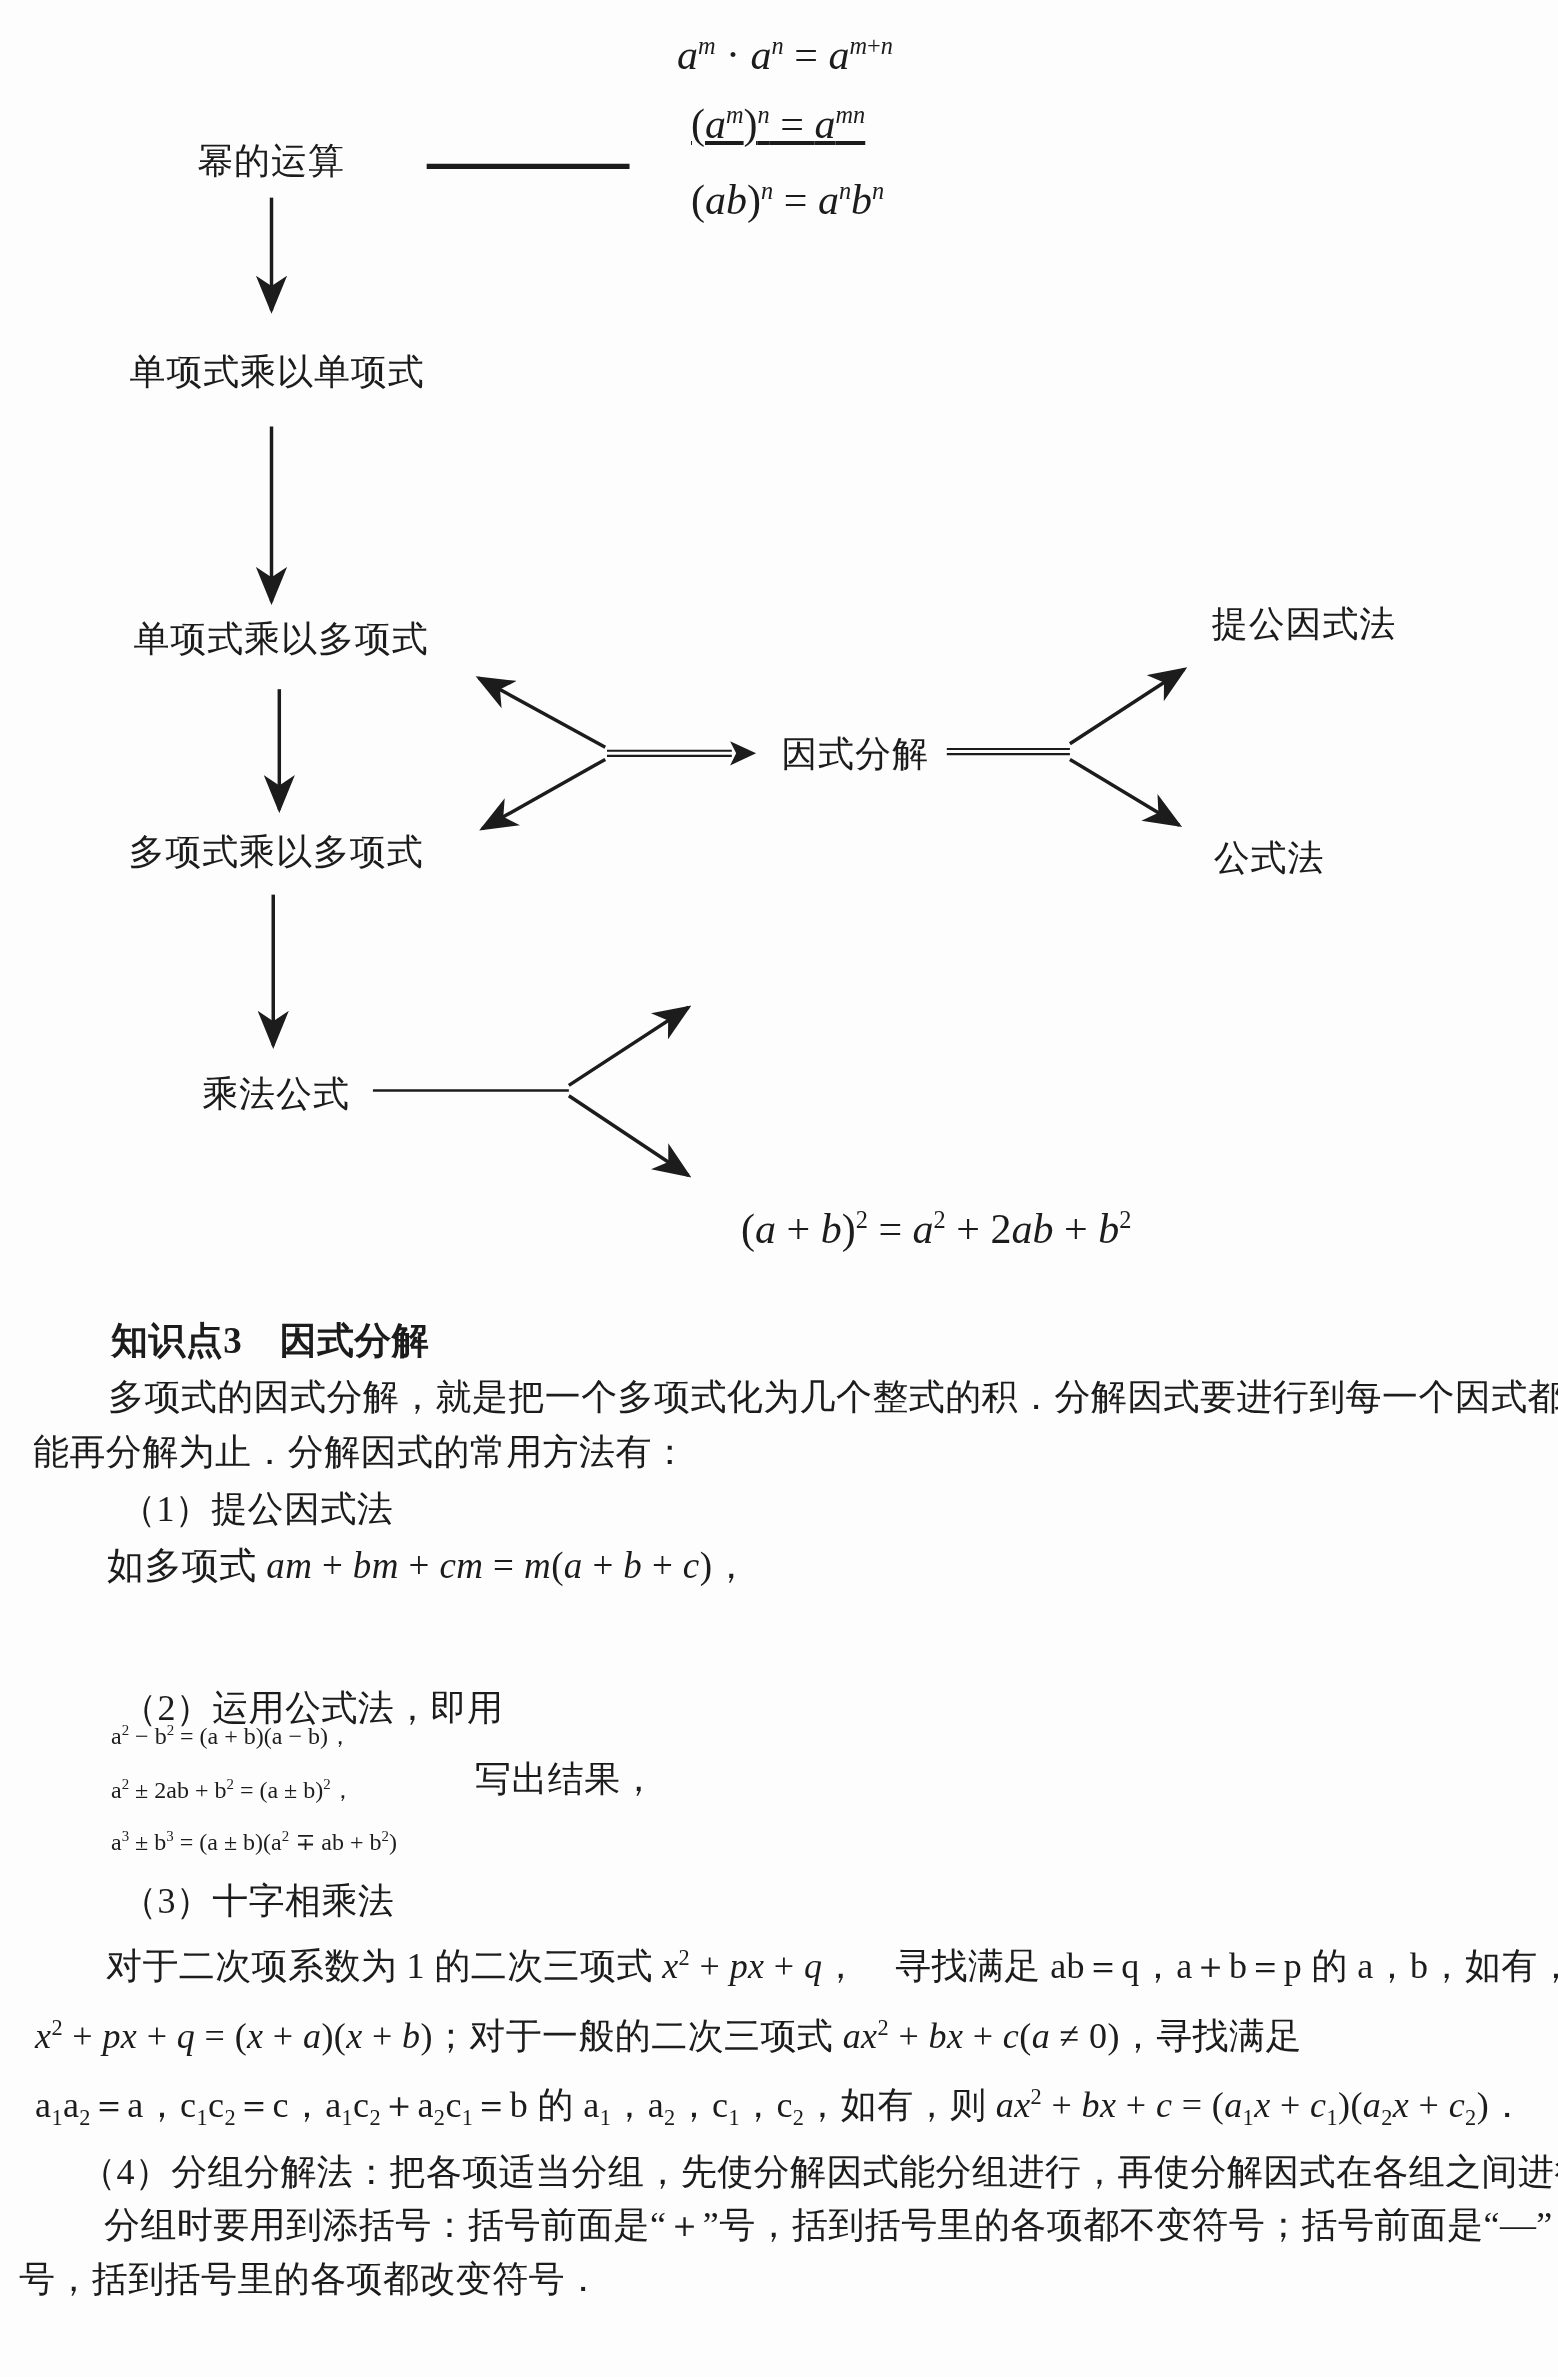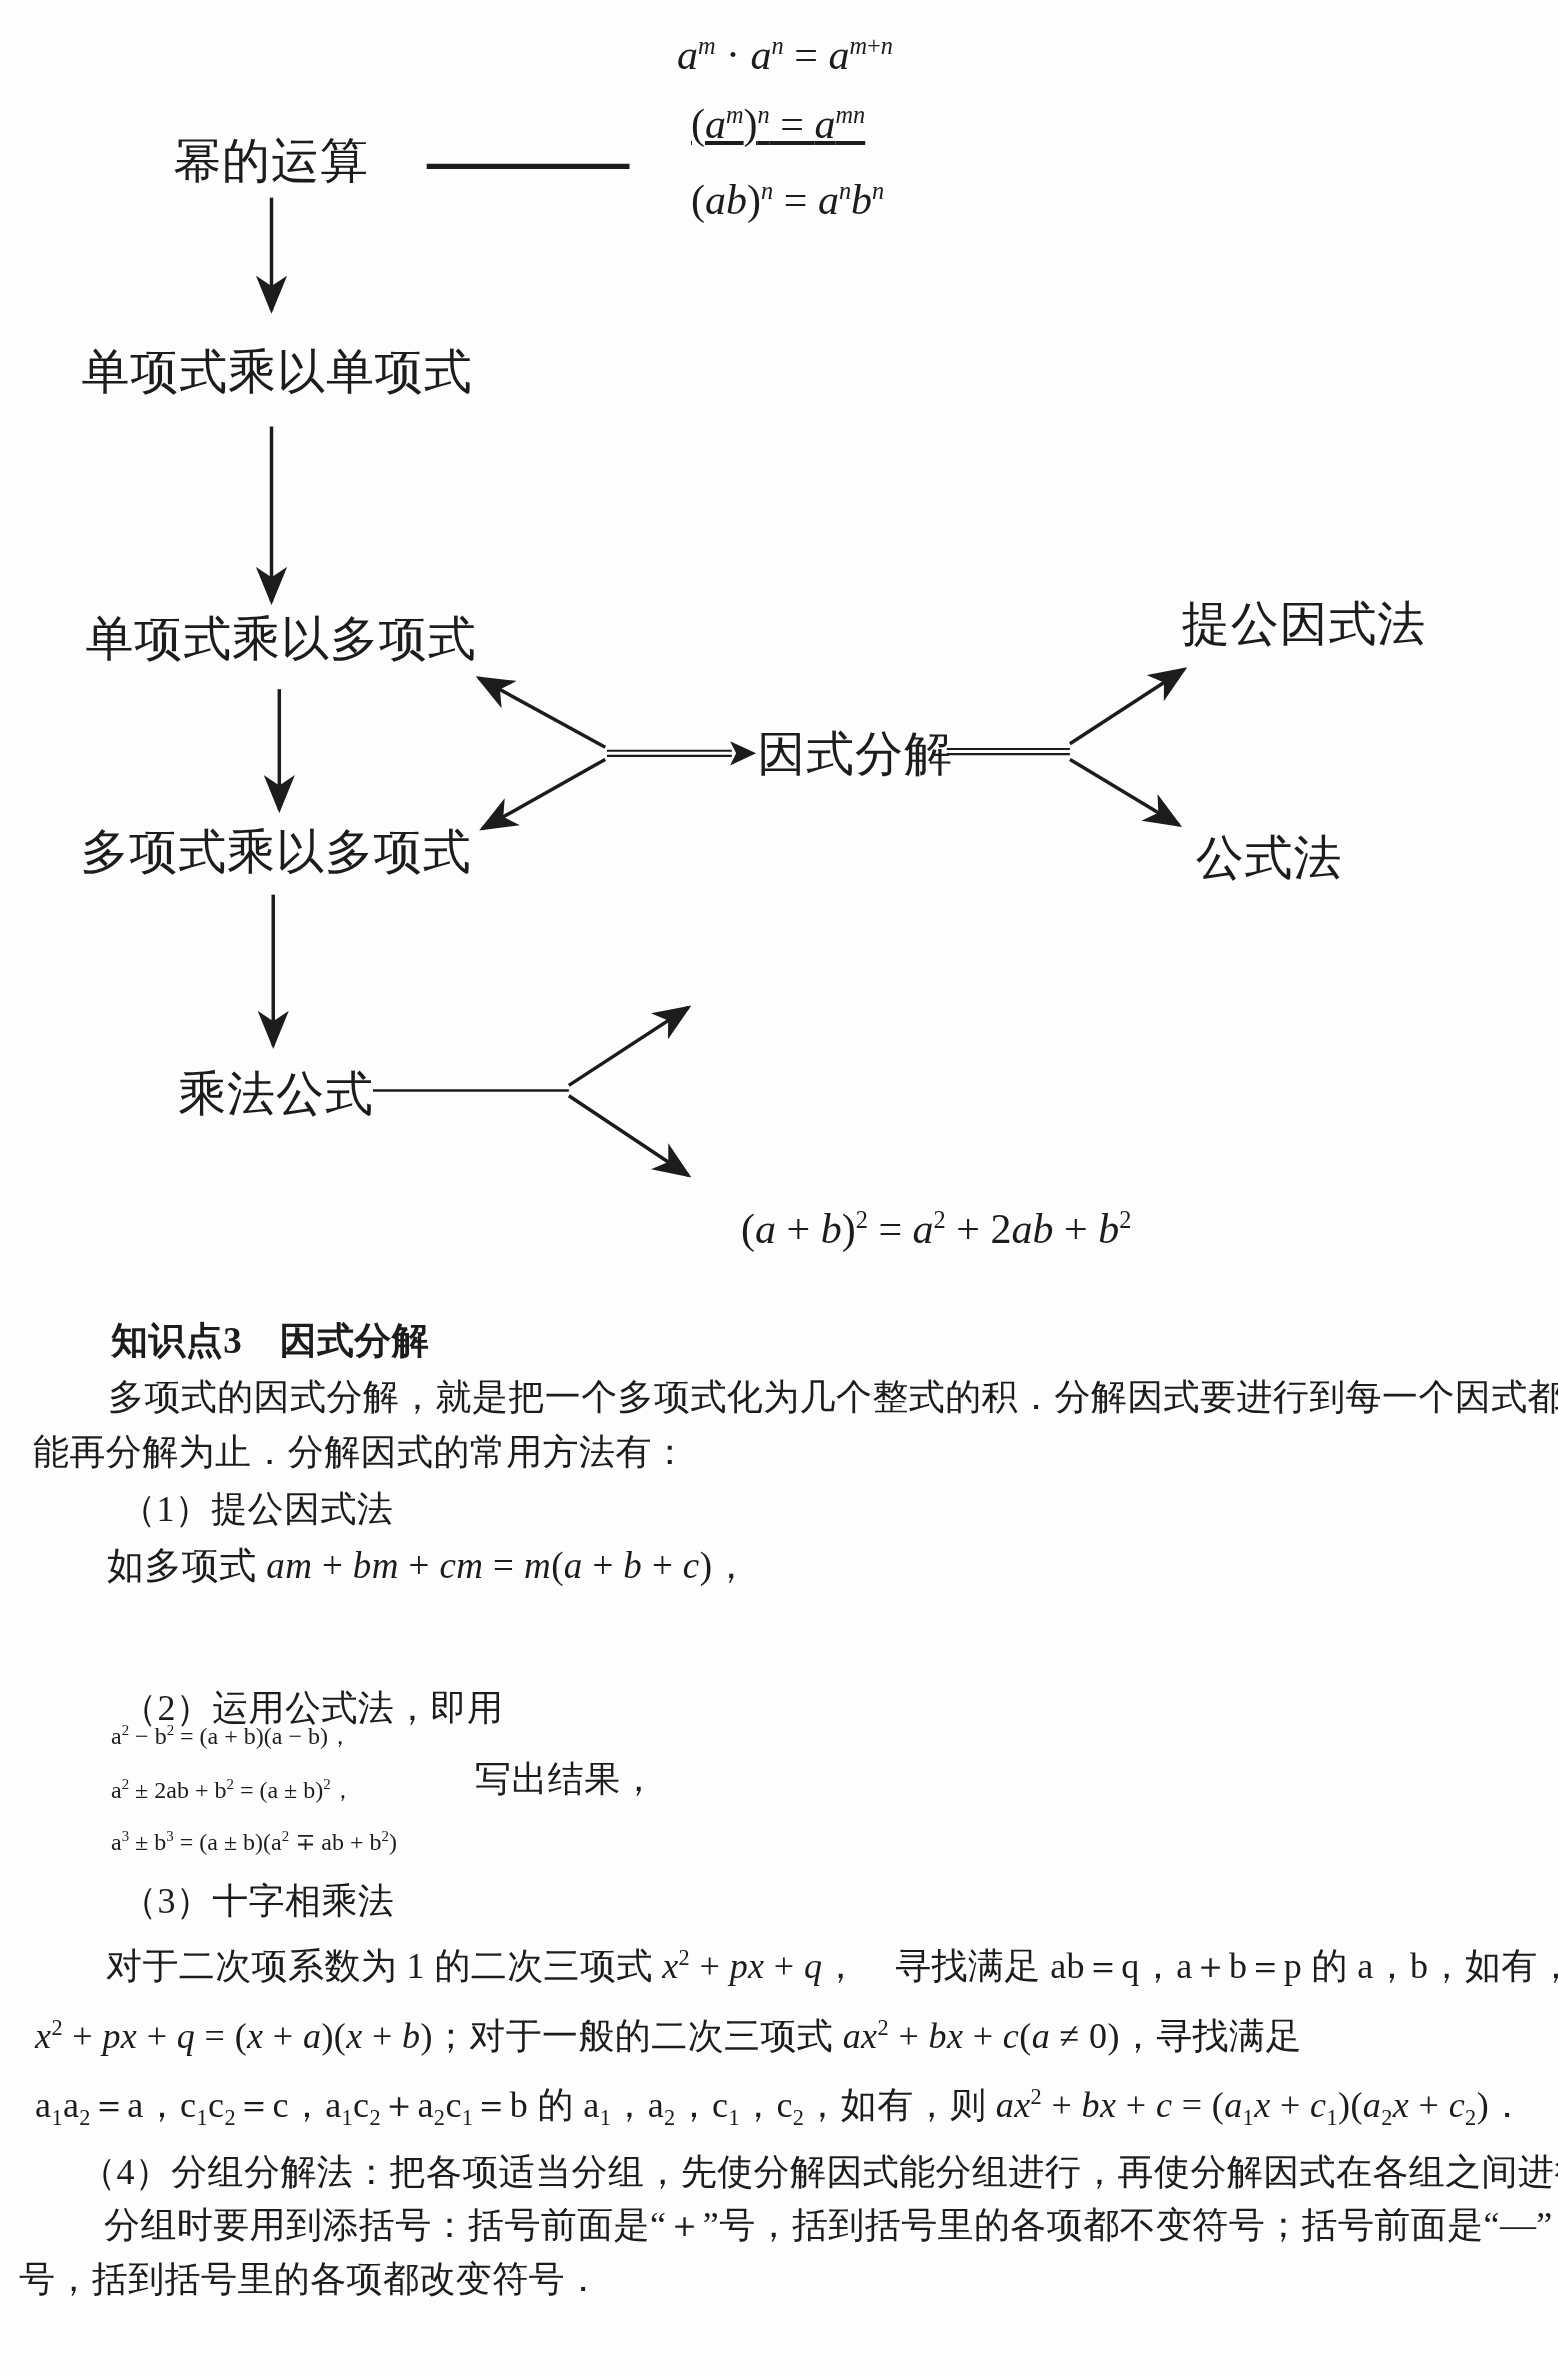--- a/index.html
+++ b/index.html
@@ -10,21 +10,21 @@
     overflow:hidden;
     font-family:"Liberation Serif","DejaVu Serif",serif;
     color:#1c1c1c;
   }
   svg.connectors { position:absolute; left:0; top:0; width:1559px; height:2377px; }
   svg.connectors line, svg.connectors path.edge { stroke:#1c1c1c; fill:none; }
   svg.connectors .head { fill:#1c1c1c; stroke:none; }
 
   .node {
     position:absolute; transform:translate(-50%,-50%);
-    font-size:48px; white-space:nowrap; letter-spacing:0.9px;
+    font-size:36px; white-space:nowrap; letter-spacing:0.9px;
   }
   .formula {
     position:absolute; transform:translateY(-50%);
     font-size:42px; white-space:nowrap;
     font-family:"Liberation Serif","DejaVu Serif",serif;
   }
   .formula sup { font-size:58%; }
   .line {
     position:absolute; font-size:36px; white-space:nowrap; letter-spacing:0.4px;
   }

